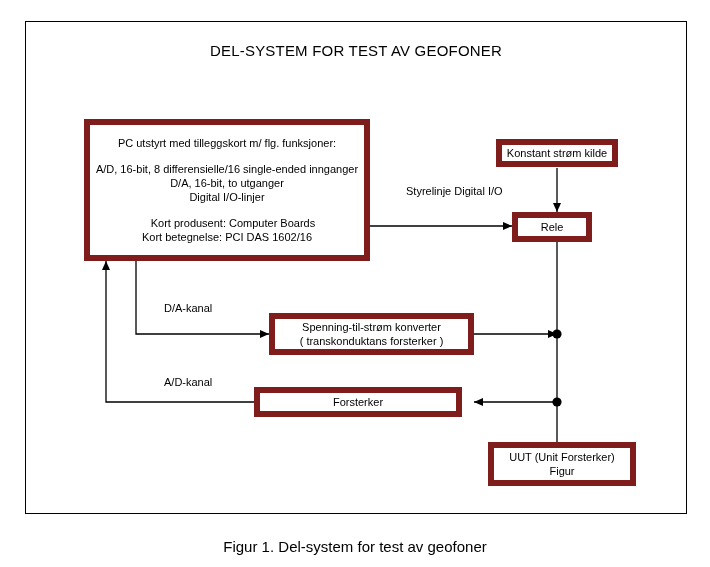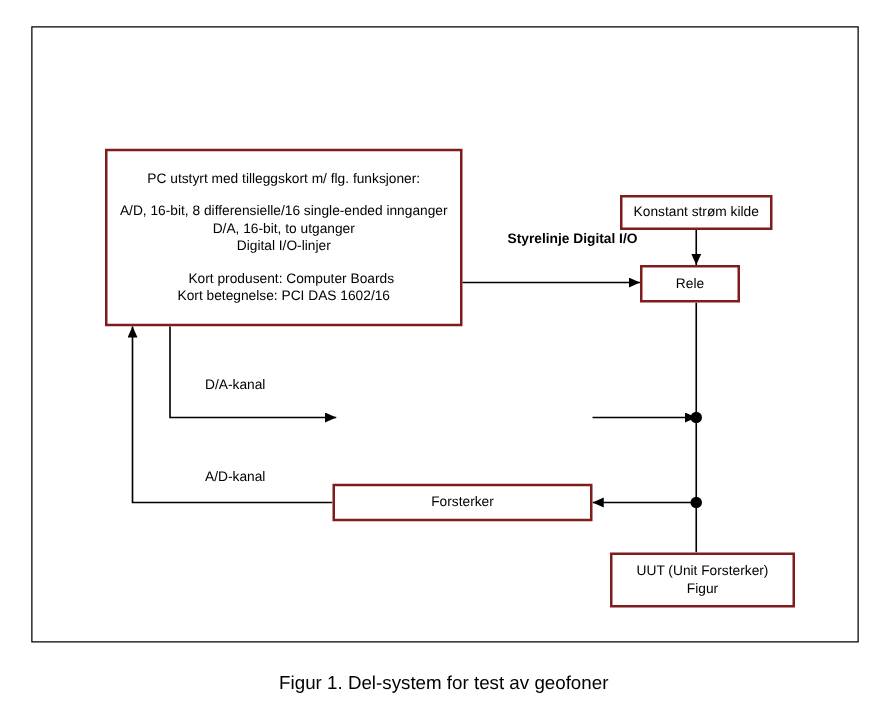--- a/index.html
+++ b/index.html
@@ -40,21 +40,21 @@
   }
   .caption {
     position: absolute;
     left: 0; top: 538px;
     width: 710px;
     text-align: center;
     font-size: 15px;
   }
   .box {
     position: absolute;
-    border: 2px solid #7f1d1d;
+    border: 6px solid #7f1d1d;
     box-sizing: border-box;
     background: #ffffff;
     display: flex;
     flex-direction: column;
     align-items: center;
     justify-content: center;
     text-align: center;
     font-size: 11px;
     line-height: 14px;
     z-index: 3;
@@ -63,52 +63,53 @@
 
   
   #pc-box {
     left: 84px; top: 119px;
     width: 286px; height: 142px;
     font-size: 11px;
   }
   #pc-box .hdr { margin-bottom: 12px; }
   #pc-box .grp2 { margin-top: 12px; margin-left: 12px; }
 
-  #konstant-box { left: 496px; top: 156px; width: 122px; height: 28px; }
+  #konstant-box { left: 496px; top: 139px; width: 122px; height: 28px; }
   #rele-box     { left: 512px; top: 212px; width:  80px; height: 30px; }
   #konv-box     { left: 269px; top: 313px; width: 205px; height: 42px; }
-  #forst-box    { left: 266px; top: 387px; width: 208px; height: 30px; }
+  #forst-box    { left: 254px; top: 387px; width: 208px; height: 30px; }
   #uut-box      { left: 488px; top: 442px; width: 148px; height: 44px; }
 
   .lbl {
     position: absolute;
     font-size: 11px;
     line-height: 14px;
     white-space: nowrap;
     z-index: 4;
   }
-  #lbl-styre { left: 406px; top: 184px; font-weight: bold; }
+  #lbl-styre { left: 406px; top: 184px; }
   #lbl-da    { left: 164px; top: 301px; }
   #lbl-ad    { left: 164px; top: 375px; }
 
   svg.wires {
     position: absolute;
     left: 0; top: 0;
     width: 710px; height: 567px;
     z-index: 1;
     pointer-events: none;
   }
 </style>
 </head>
 <body>
 
 <div id="canvas">
 
   <div class="frame"></div>
 
+  <div class="title">DEL-SYSTEM FOR TEST AV GEOFONER</div>
 
   <svg class="wires" viewBox="0 0 710 567" xmlns="http://www.w3.org/2000/svg">
     <defs>
       <marker id="arrR" markerWidth="10" markerHeight="10" refX="9" refY="4" orient="auto" markerUnits="userSpaceOnUse">
         <path d="M0,0 L9,4 L0,8 z" fill="#000000"></path>
       </marker>
       <marker id="arrL" markerWidth="10" markerHeight="10" refX="9" refY="4" orient="auto" markerUnits="userSpaceOnUse">
         <path d="M0,0 L9,4 L0,8 z" fill="#000000"></path>
       </marker>
       <marker id="arrD" markerWidth="10" markerHeight="10" refX="9" refY="4" orient="auto" markerUnits="userSpaceOnUse">
@@ -151,20 +152,24 @@
   </div>
 
   <div class="box" id="konstant-box">
     <span class="ln">Konstant strøm kilde</span>
   </div>
 
   <div class="box" id="rele-box">
     <span class="ln">Rele</span>
   </div>
 
+  <div class="box" id="konv-box">
+    <span class="ln">Spenning-til-strøm konverter</span>
+    <span class="ln">( transkonduktans forsterker )</span>
+  </div>
 
   <div class="box" id="forst-box">
     <span class="ln">Forsterker</span>
   </div>
 
   <div class="box" id="uut-box">
     <span class="ln">UUT (Unit Forsterker)</span>
     <span class="ln">Figur</span>
   </div>
 

